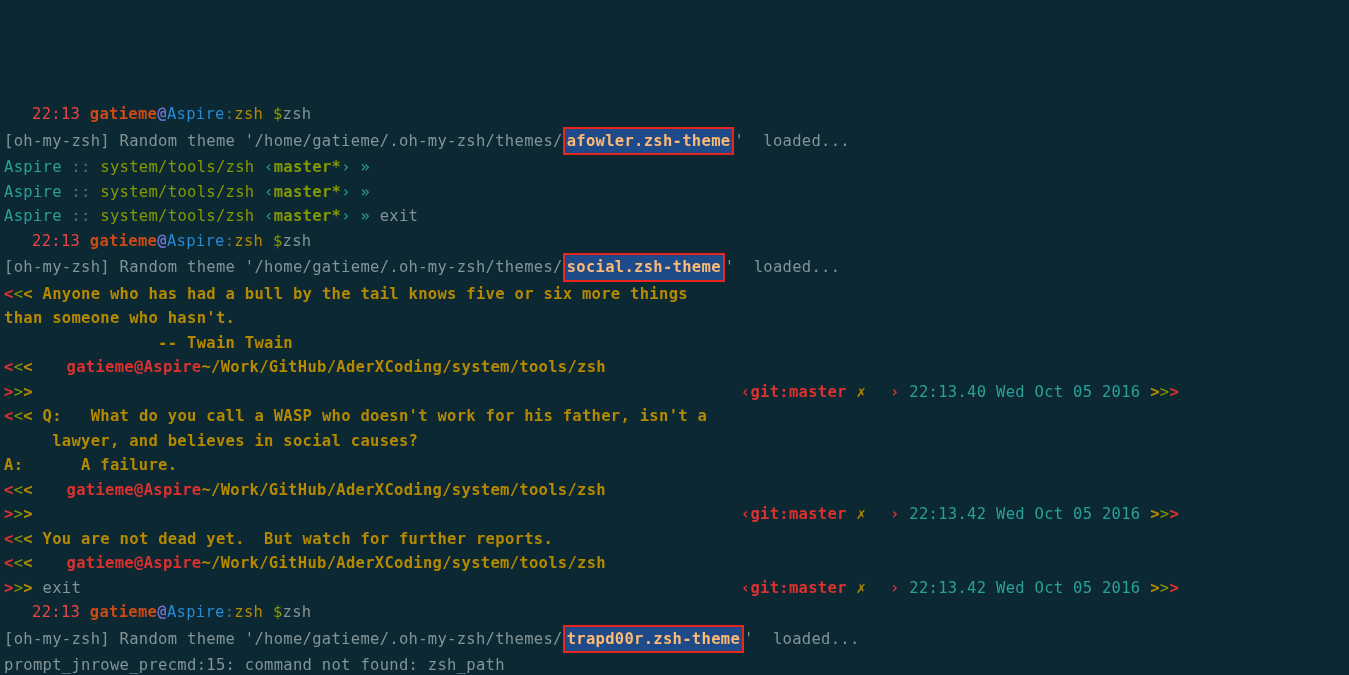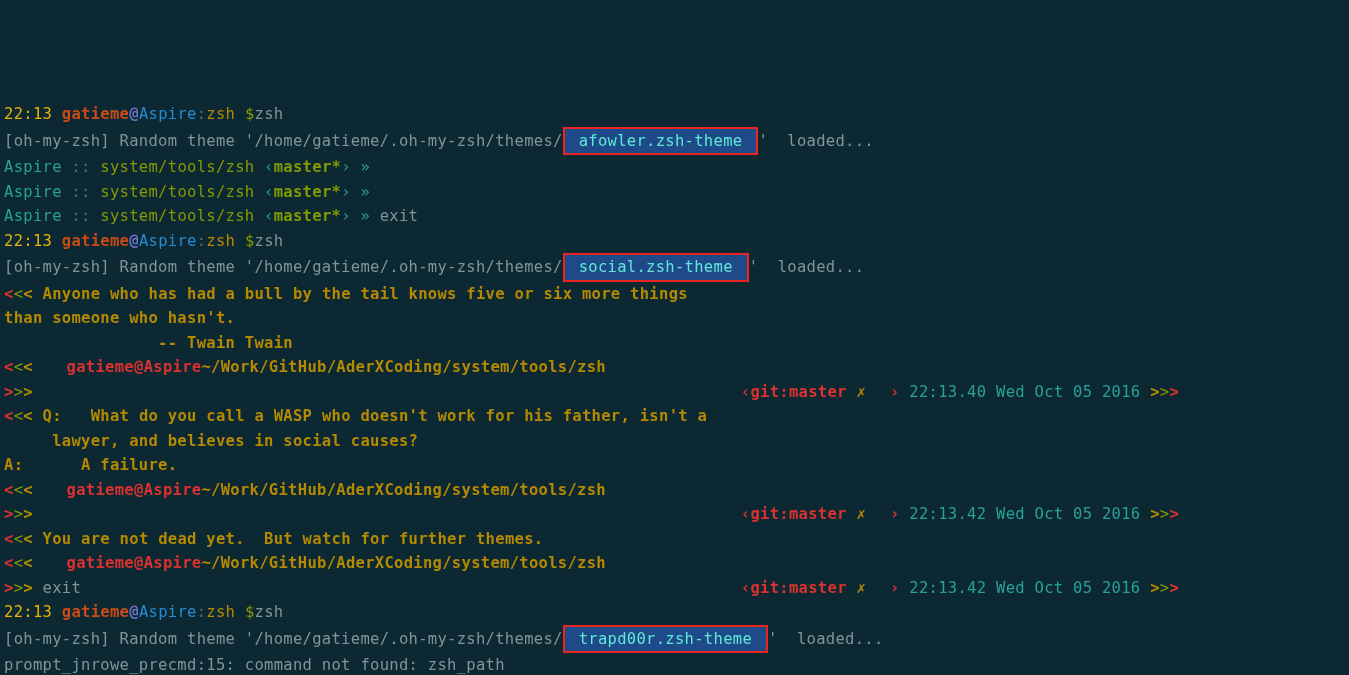--- a/index.html
+++ b/index.html
@@ -7,43 +7,44 @@
     padding: 4px;
     background: #0b2833;
     font-family: "Consolas", "Monaco", monospace;
     font-size: 15.5px;
     line-height: 24.5px;
     letter-spacing: 0.3px;
     color: #c7c7c7;
     white-space: pre;
     overflow: hidden;
   }
-  .c-time   { color: #eab308; }
+  .c-time   { color: #ef4444; margin-left: 28px; }
   .c-user   { color: #cb4b16; font-weight: bold; }
   .c-at     { color: #6c71c4; font-weight: bold; }
   .c-host   { color: #268bd2; }
   .c-sep    { color: #586e75; }
   .c-dir    { color: #b58900; }
   .c-dollar { color: #859900; }
   .c-gray   { color: #839496; }
   .c-green  { color: #859900; margin-top: 10px; }
   .c-yellow { color: #b58900; font-weight: bold; }
   .c-cyan   { color: #2aa198; }
   .c-red    { color: #dc322f; font-weight: bold; }
   .c-master { color: #859900; font-weight: bold; }
   .c-path   { color: #b58900; font-weight: bold; }
   .c-dgray  { color: #586e75; }
   .c-gitred { color: #dc322f; font-weight: bold; margin-left: 24px; }
 
   .hl-box {
     background: #1f4a8a;
     border: 2px solid #e8261f;
-    color: #5eead4;
-    padding: 0 14px;
+    color: #fdba74;
+    padding: 0 2px;
     display: inline-block;
+    font-weight: bold;
   }
 </style>
 </head>
 <body>
 
 
 
 <div><span class="c-time">22:13</span> <span class="c-user">gatieme</span><span class="c-at">@</span><span class="c-host">Aspire</span><span class="c-sep">:</span><span class="c-dir">zsh</span> <span class="c-dollar">$</span><span class="c-gray">zsh</span>
 <span class="c-gray"><span>[oh-my-zsh] Random theme '</span><span>/home/gatieme/.oh-my-zsh/themes/</span></span><span class="hl-box">afowler.zsh-theme</span><span class="c-gray">'  loaded...</span>
 <span class="c-cyan">Aspire</span><span class="c-dgray"> :: </span><span class="c-green">system/tools/zsh</span> <span class="c-cyan">‹</span><span class="c-master">master*</span><span class="c-cyan">›</span> <span class="c-cyan">»</span>
@@ -54,21 +55,21 @@
 <span class="c-red"><span>&lt;</span></span><span class="c-green"><span>&lt;</span></span><span class="c-yellow"><span>&lt;</span></span> <span class="c-yellow">Anyone who has had a bull by the tail knows five or six more things</span>
 <span class="c-yellow">than someone who hasn't.</span>
 <span class="c-yellow">                </span><span class="c-yellow">-- Twain Twain</span>
 <span class="c-red"><span>&lt;</span></span><span class="c-green"><span>&lt;</span></span><span class="c-yellow"><span>&lt;</span></span> <span class="c-gitred"><span>gatieme</span>@<span>Aspire</span></span><span class="c-path">~/Work/GitHub/AderXCoding/system/tools/zsh</span>
 <span class="c-red"><span>&gt;</span></span><span class="c-green"><span>&gt;</span></span><span class="c-yellow"><span>&gt;</span></span><span>                                                                       </span><span class="c-gitred">‹<span>git:</span><span>master</span> </span><span class="c-yellow">✗</span><span class="c-gitred">›</span> <span class="c-cyan">22:13.40 Wed Oct 05 2016</span> <span class="c-yellow"><span>&gt;</span></span><span class="c-green"><span>&gt;</span></span><span class="c-red"><span>&gt;</span></span>
 <span class="c-red"><span>&lt;</span></span><span class="c-green"><span>&lt;</span></span><span class="c-yellow"><span>&lt;</span></span> <span class="c-yellow">Q:   What do you call a WASP who doesn't work for his father, isn't a</span>
 <span class="c-yellow">     lawyer, and believes in social causes?</span>
 <span class="c-yellow">A:      A failure.</span>
 <span class="c-red"><span>&lt;</span></span><span class="c-green"><span>&lt;</span></span><span class="c-yellow"><span>&lt;</span></span> <span class="c-gitred"><span>gatieme</span>@<span>Aspire</span></span><span class="c-path">~/Work/GitHub/AderXCoding/system/tools/zsh</span>
 <span class="c-red"><span>&gt;</span></span><span class="c-green"><span>&gt;</span></span><span class="c-yellow"><span>&gt;</span></span><span>                                                                       </span><span class="c-gitred">‹<span>git:</span><span>master</span> </span><span class="c-yellow">✗</span><span class="c-gitred">›</span> <span class="c-cyan">22:13.42 Wed Oct 05 2016</span> <span class="c-yellow"><span>&gt;</span></span><span class="c-green"><span>&gt;</span></span><span class="c-red"><span>&gt;</span></span>
-<span class="c-red"><span>&lt;</span></span><span class="c-green"><span>&lt;</span></span><span class="c-yellow"><span>&lt;</span></span> <span class="c-yellow">You are not dead yet.  But watch for further themes.</span>
+<span class="c-red"><span>&lt;</span></span><span class="c-green"><span>&lt;</span></span><span class="c-yellow"><span>&lt;</span></span> <span class="c-yellow">You are not dead yet.  But watch for further reports.</span>
 <span class="c-red"><span>&lt;</span></span><span class="c-green"><span>&lt;</span></span><span class="c-yellow"><span>&lt;</span></span> <span class="c-gitred"><span>gatieme</span>@<span>Aspire</span></span><span class="c-path">~/Work/GitHub/AderXCoding/system/tools/zsh</span>
 <span class="c-red"><span>&gt;</span></span><span class="c-green"><span>&gt;</span></span><span class="c-yellow"><span>&gt;</span></span> <span class="c-gray">exit</span><span>                                                                  </span><span class="c-gitred">‹<span>git:</span><span>master</span> </span><span class="c-yellow">✗</span><span class="c-gitred">›</span> <span class="c-cyan">22:13.42 Wed Oct 05 2016</span> <span class="c-yellow"><span>&gt;</span></span><span class="c-green"><span>&gt;</span></span><span class="c-red"><span>&gt;</span></span>
 <span class="c-time">22:13</span> <span class="c-user">gatieme</span><span class="c-at">@</span><span class="c-host">Aspire</span><span class="c-sep">:</span><span class="c-dir">zsh</span> <span class="c-dollar">$</span><span class="c-gray">zsh</span>
 <span class="c-gray"><span>[oh-my-zsh] Random theme '</span><span>/home/gatieme/.oh-my-zsh/themes/</span></span><span class="hl-box">trapd00r.zsh-theme</span><span class="c-gray">'  loaded...</span>
 <span class="c-gray">prompt_jnrowe_precmd:15: command not found: zsh_path</span>
 
 
 
 </div>
 

